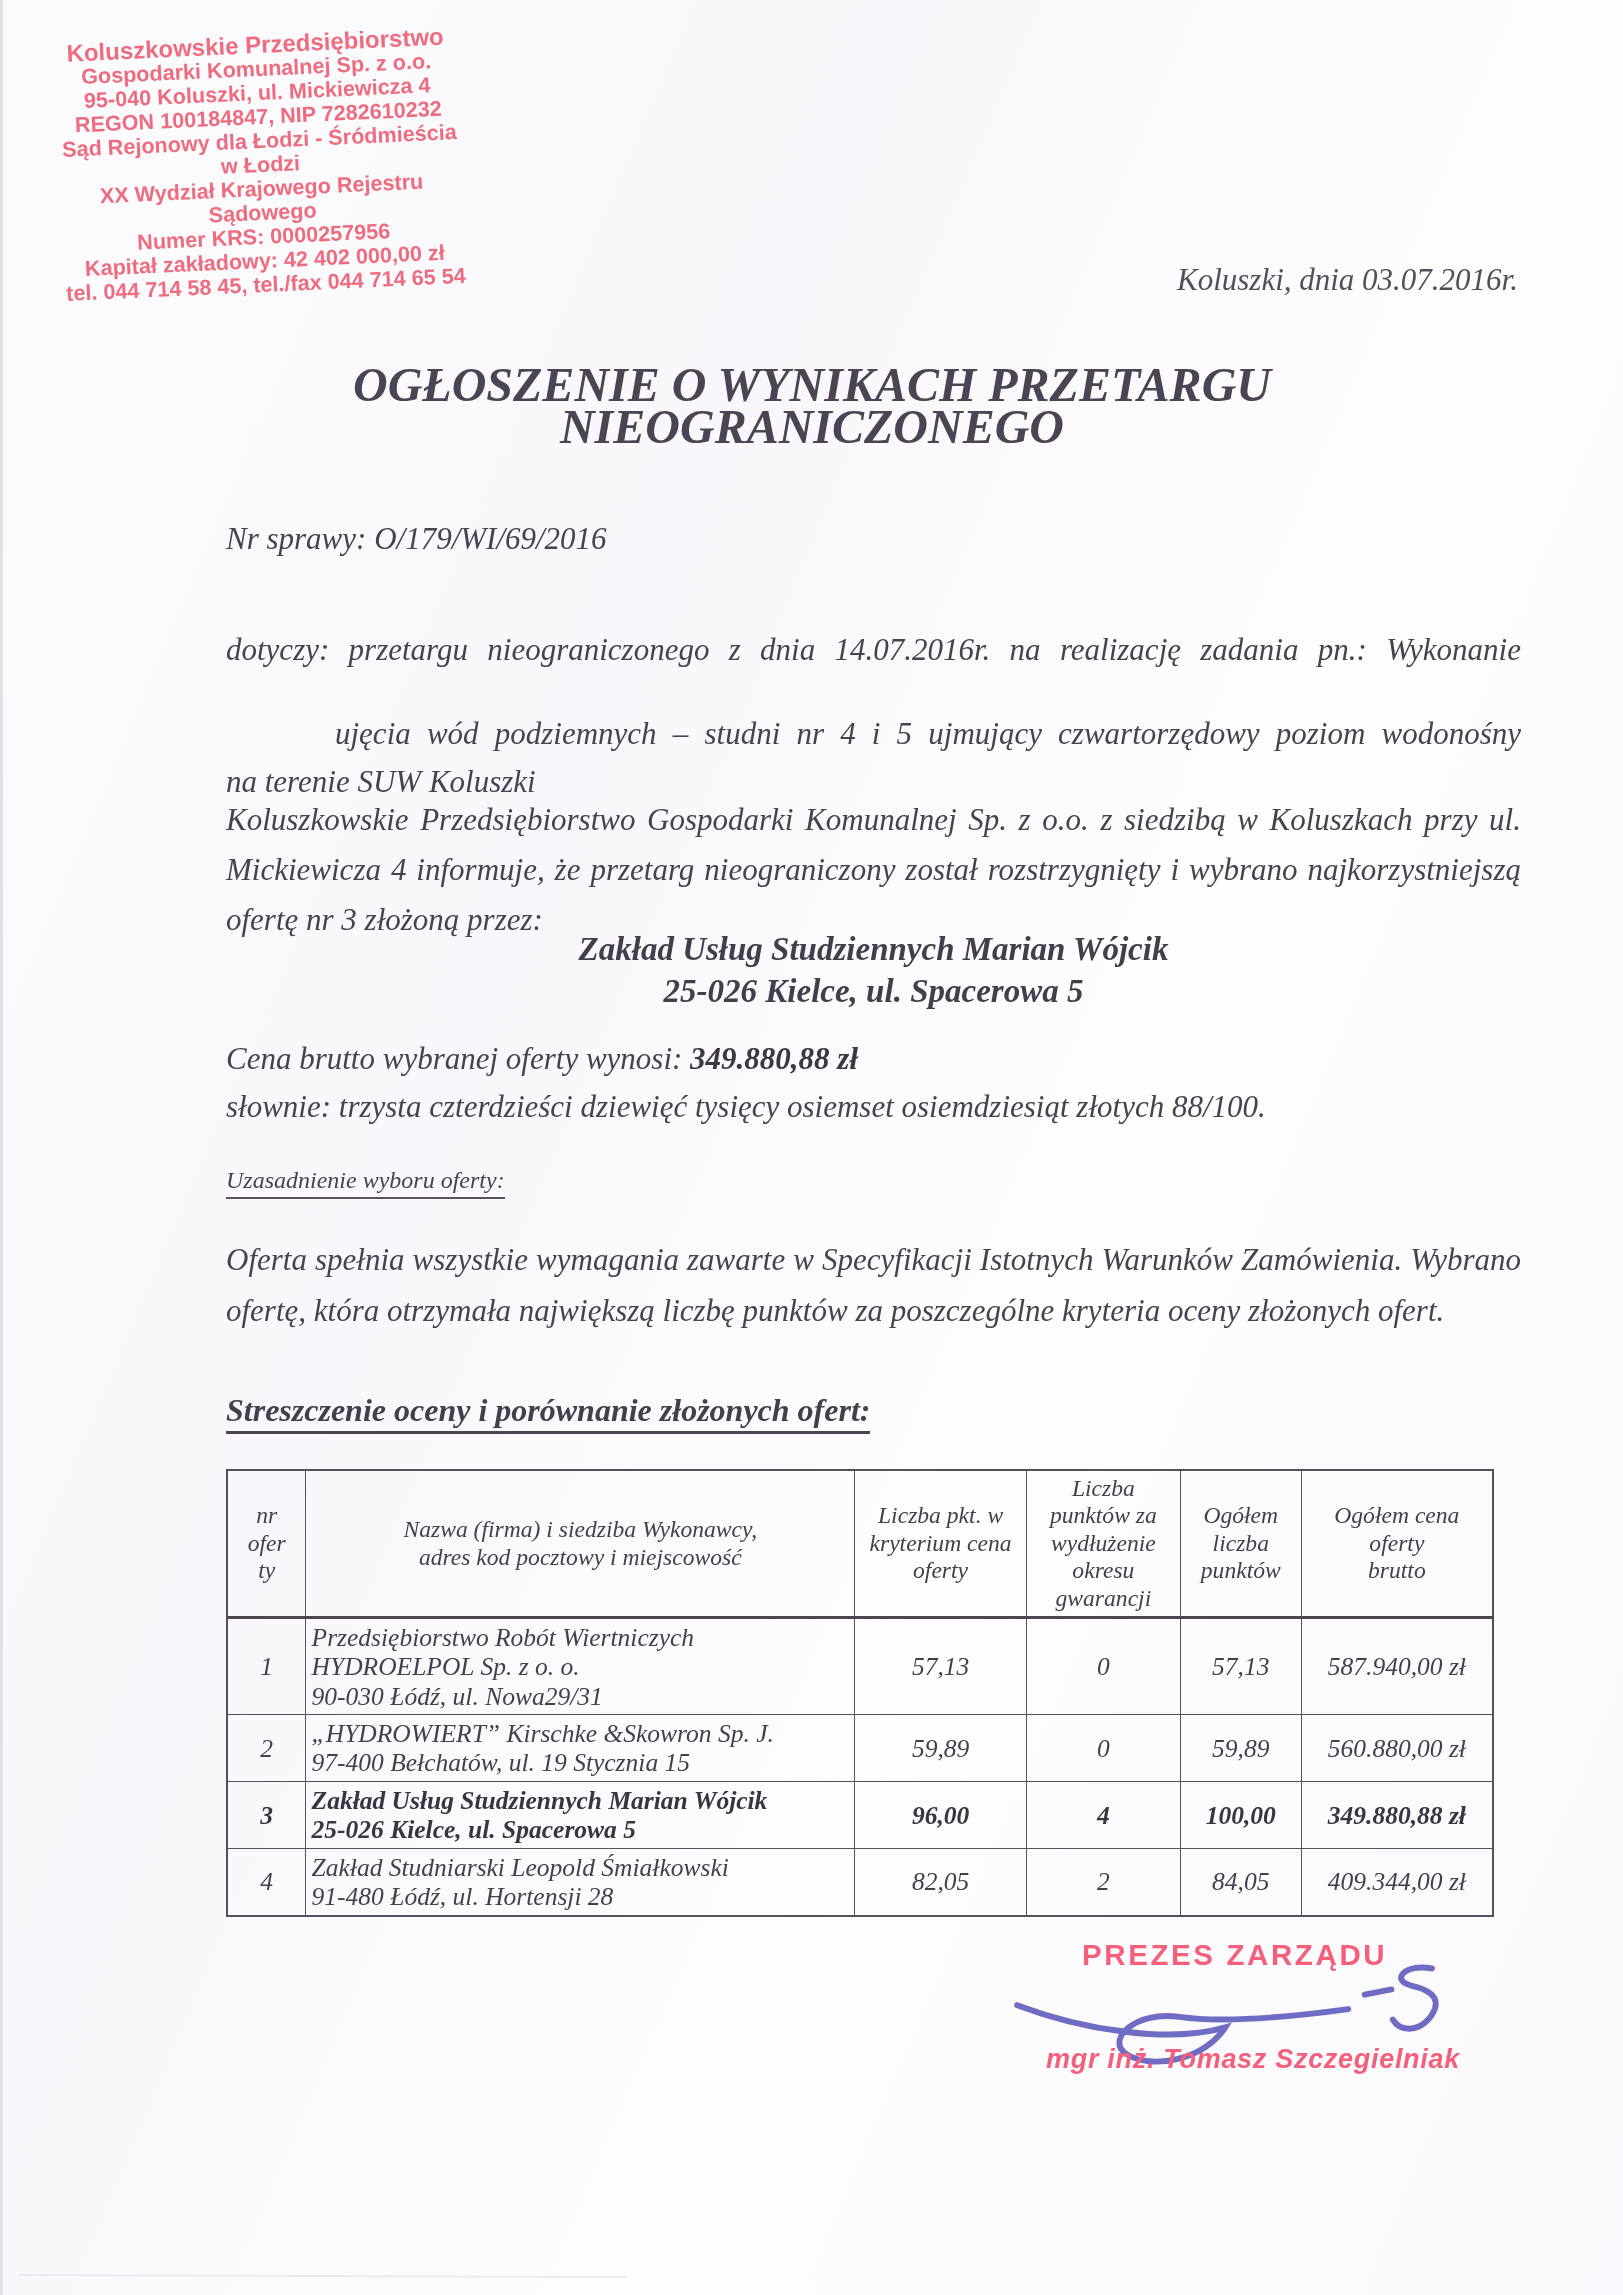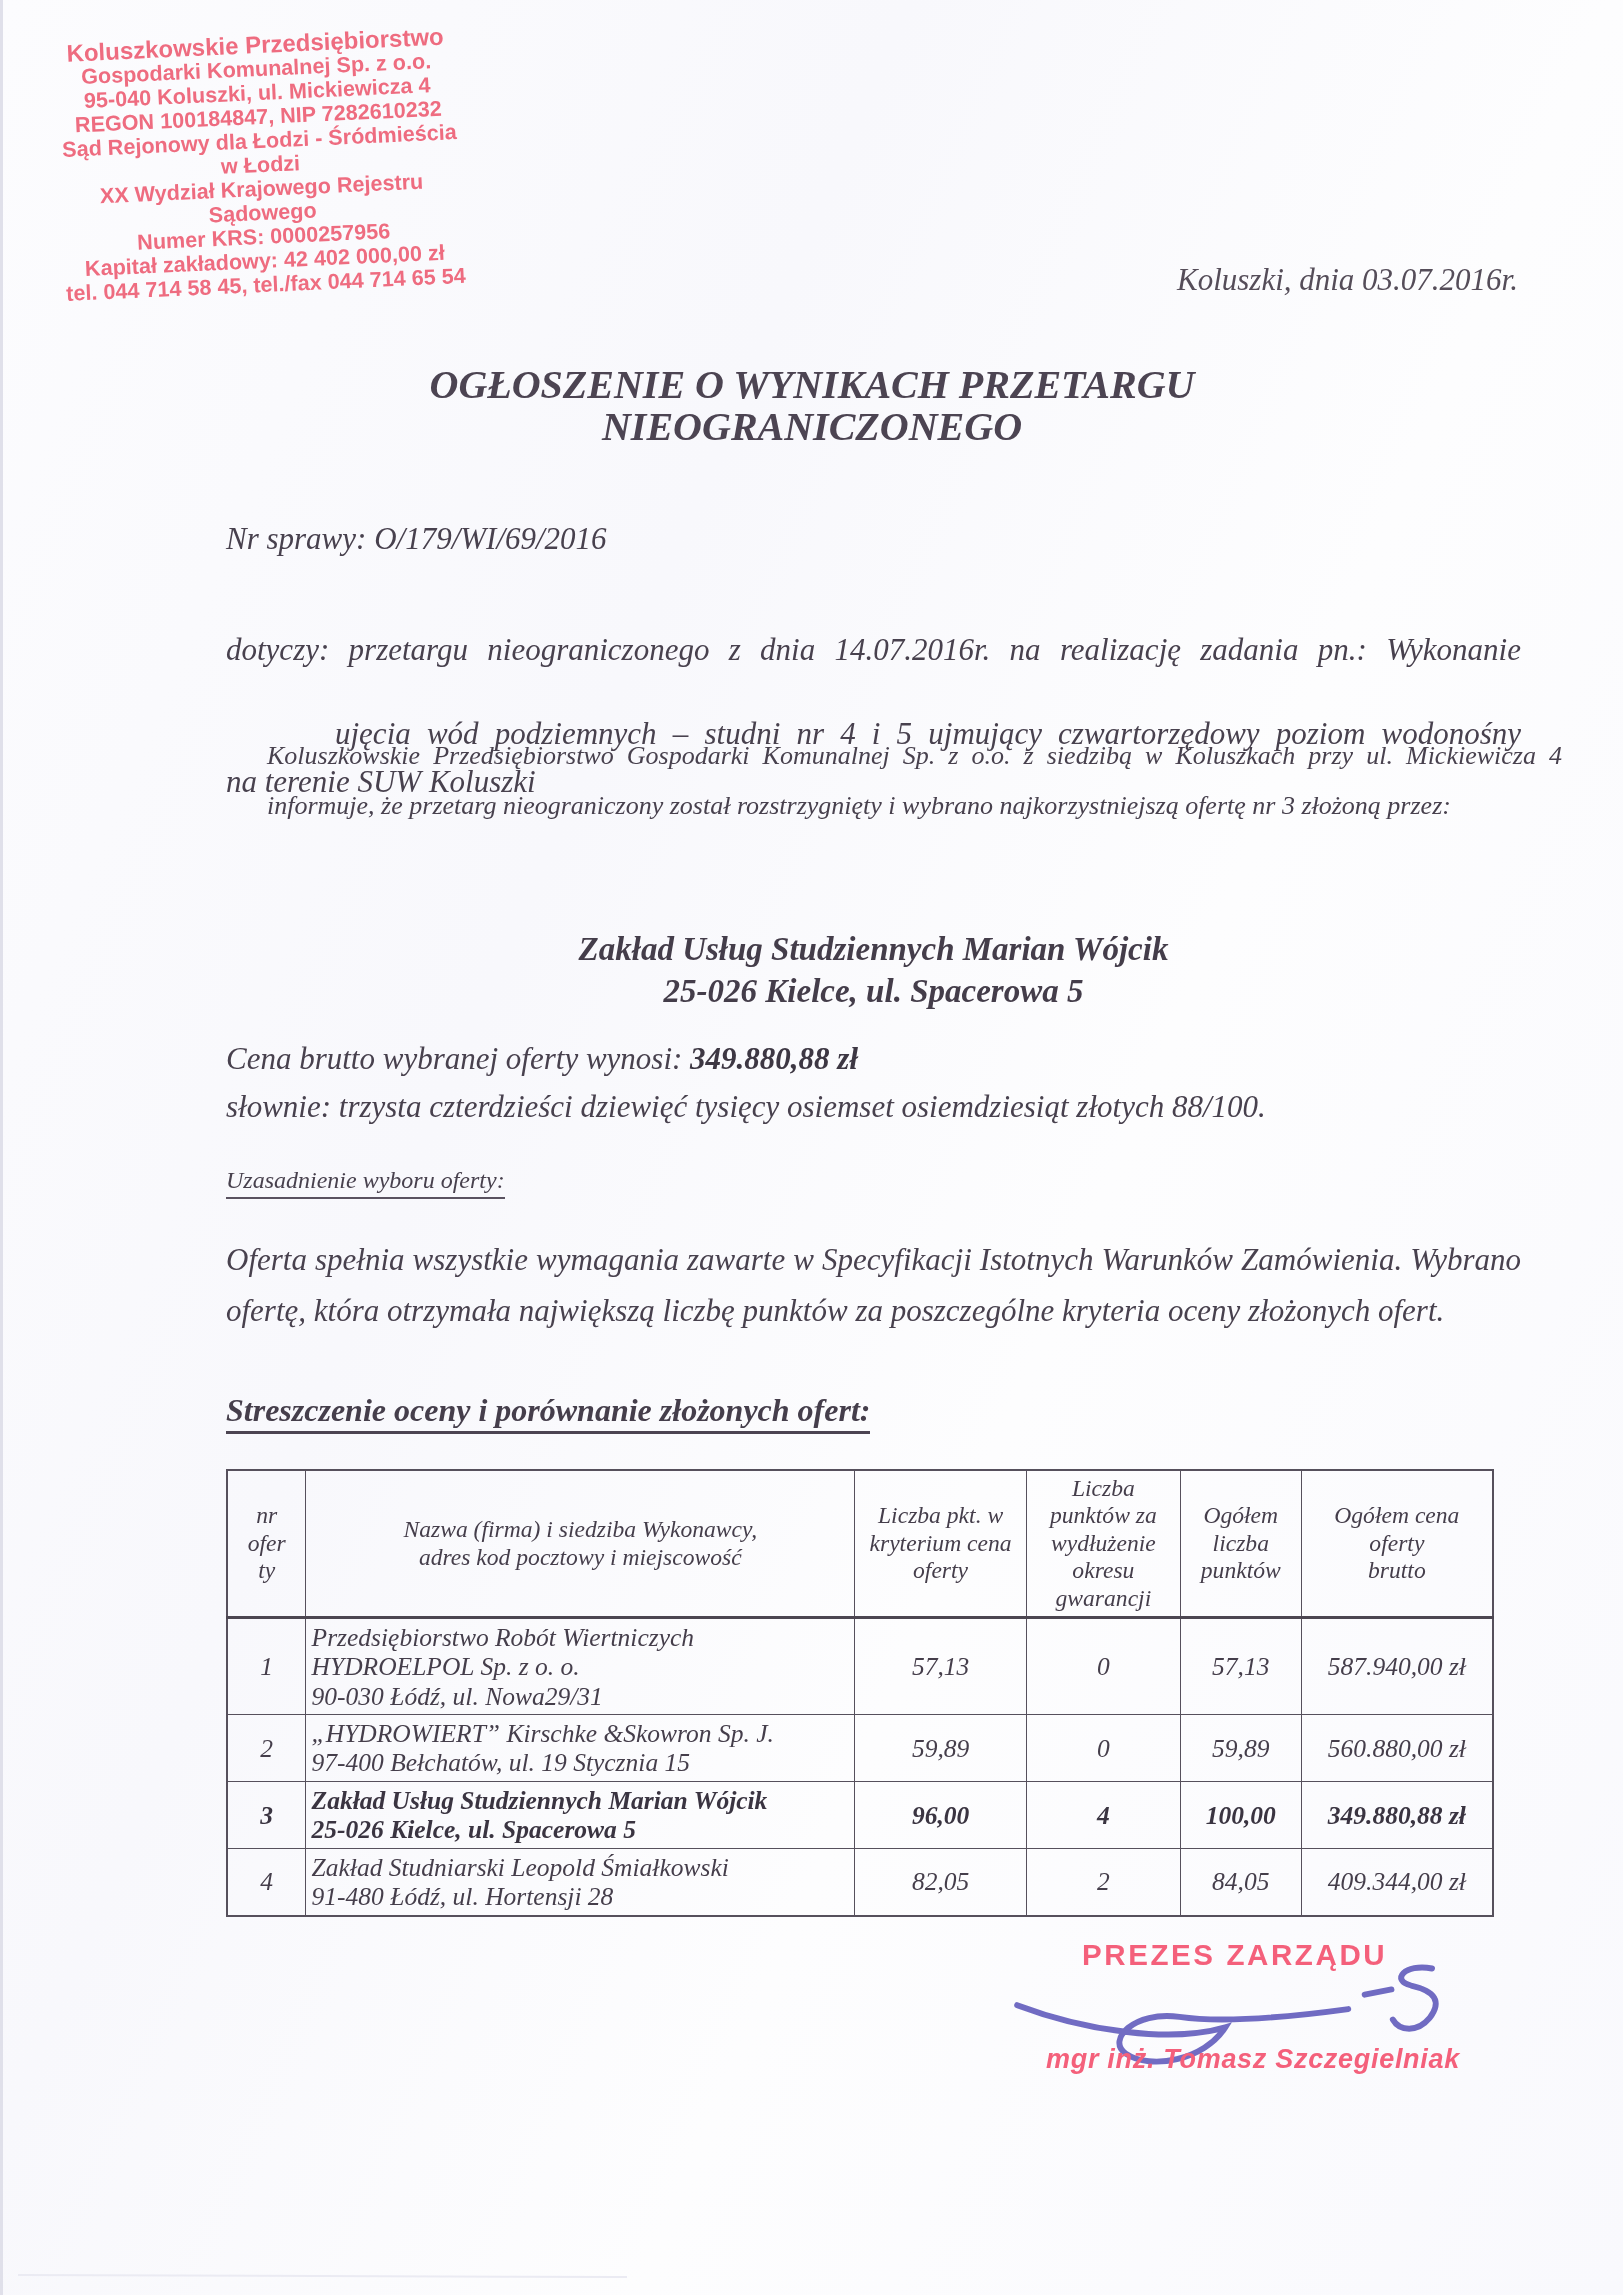--- a/index.html
+++ b/index.html
@@ -17,29 +17,29 @@
 
   
   .stamp {
     left:56px; top:33px; width:409px; transform:rotate(-2.6deg);
     font-family:"Liberation Sans", sans-serif; font-style:normal; font-weight:bold;
     color:#ee6277; text-align:center; font-size:21.6px; line-height:24px; opacity:.93;
   }
   .stamp .l1 { font-size:24px; }
 
   .date  { right:106px; top:262px; font-size:31px; color:#554d59; }
-  .title { left:0; right:0; top:364px; text-align:center; font-weight:bold; font-size:40px; line-height:42px; color:#4c4452; }
+  .title { left:0; right:0; top:364px; text-align:center; font-weight:bold; font-size:48px; line-height:42px; color:#4c4452; }
   .nr    { left:226px; top:521px; font-size:31px; }
 
   .regarding { left:226px; top:626px; width:1295px; font-size:31px; line-height:48px; }
   .regarding .rl1 { text-align:justify; text-align-last:justify; }
   .regarding .rl2 { margin-left:109px; text-align:justify; text-align-last:justify;margin-top:36px; }
   .regarding .rl3 { }
 
-  .intro  { left:226px; top:731px; width:1295px; font-size:26px; line-height:50px; text-align:justify;margin-left:41px; }
+  .intro  { left:226px; top:795px; width:1295px; font-size:31px; line-height:50px; text-align:justify; }
   .winner { left:226px; top:928px; width:1295px; text-align:center; font-weight:bold; font-size:33px; line-height:42px; color:#443d4a; }
 
   .price   { left:226px; top:1041px; font-size:31px; }
   .price .val { font-weight:bold; color:#3d3743; }
   .slownie { left:226px; top:1089px; font-size:31px; }
 
   .just-head { left:226px; top:1167px; font-size:24px; }
   .just-head span { border-bottom:2px solid #5a5260; padding-bottom:3.9px; }
   .just-para { left:226px; top:1234px; width:1295px; font-size:31px; line-height:51px; text-align:justify; }
 

